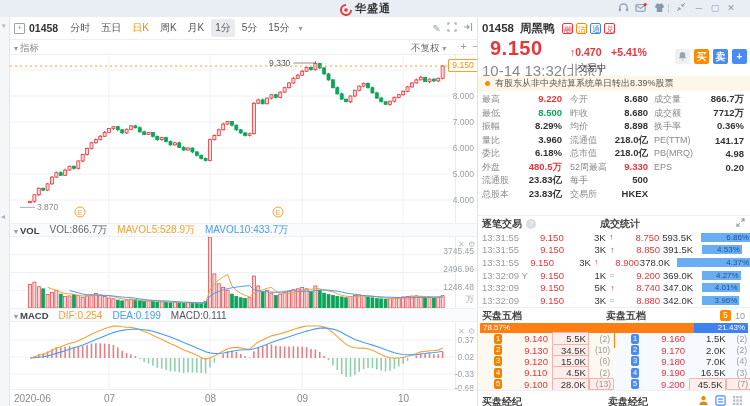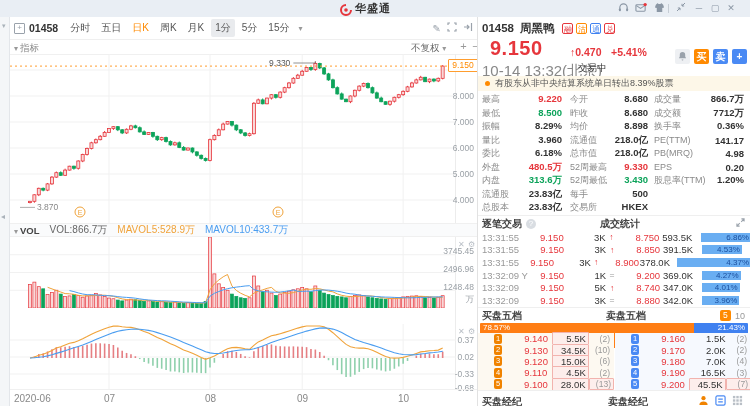--- a/index.html
+++ b/index.html
@@ -519,20 +519,26 @@
       <polyline points="37.6,50.3 42.0,51.9 46.3,53.5 50.7,55.0 55.1,56.6 59.5,56.8 63.9,57.3 68.3,58.3 72.7,58.9 77.1,58.8 81.5,58.7 85.8,58.5 90.2,58.3 94.6,58.2 99.0,58.7 103.4,59.4 107.8,60.7 112.2,61.9 116.6,62.6 121.0,62.8 125.4,63.0 129.8,63.1 134.1,63.2 138.5,63.4 142.9,63.8 147.3,64.3 151.7,64.5 156.1,64.7 160.5,65.1 164.9,65.1 169.3,65.3 173.6,65.6 178.0,65.7 182.4,65.8 186.8,66.0 191.2,66.1 195.6,65.8 200.0,52.7 204.4,46.9 208.8,43.0 213.2,39.8 217.5,37.5 221.9,48.9 226.3,53.4 230.7,56.2 235.1,58.3 239.5,59.9 243.9,56.2 248.3,54.2 252.7,52.9 257.1,51.3 261.4,50.4 265.8,54.3 270.2,55.9 274.6,56.1 279.0,56.3 283.4,55.6 287.8,54.3 292.2,53.0 296.6,52.2 301.0,52.3 305.3,51.5 309.7,51.8 314.1,52.9 318.5,54.1 322.9,54.8 327.3,56.9 331.7,58.3 336.1,59.2 340.5,59.6 344.9,59.6 349.3,59.3 353.6,59.0 358.0,58.8 362.4,59.1 366.8,59.7 371.2,60.5 375.6,61.2 380.0,61.6 384.4,61.6 388.8,61.4 393.1,61.0 397.5,60.5 401.9,60.0 406.3,59.5 410.7,59.3 415.1,59.5 419.5,59.7 423.9,60.1 428.3,60.4 432.7,60.2" fill="none" stroke="#f0a33a" stroke-width="1"></polyline>
       <polyline points="59.5,53.6 63.9,54.6 68.3,55.9 72.7,57.0 77.1,57.7 81.5,57.7 85.8,57.9 90.2,58.3 94.6,58.6 99.0,58.7 103.4,59.0 107.8,59.6 112.2,60.1 116.6,60.4 121.0,60.7 125.4,61.2 129.8,61.9 134.1,62.5 138.5,63.0 142.9,63.3 147.3,63.6 151.7,63.8 156.1,63.9 160.5,64.2 164.9,64.5 169.3,64.8 173.6,65.1 178.0,65.2 182.4,65.4 186.8,65.6 191.2,65.7 195.6,65.7 200.0,59.2 204.4,56.3 208.8,54.5 213.2,52.9 217.5,51.7 221.9,50.8 226.3,50.1 230.7,49.6 235.1,49.0 239.5,48.7 243.9,52.6 248.3,53.8 252.7,54.6 257.1,54.8 261.4,55.1 265.8,55.3 270.2,55.0 274.6,54.5 279.0,53.8 283.4,53.0 287.8,54.3 292.2,54.4 296.6,54.2 301.0,54.3 305.3,53.6 309.7,53.1 314.1,53.0 318.5,53.1 322.9,53.6 327.3,54.2 331.7,55.0 336.1,56.1 340.5,56.8 344.9,57.2 349.3,58.1 353.6,58.6 358.0,59.0 362.4,59.3 366.8,59.6 371.2,59.9 375.6,60.1 380.0,60.2 384.4,60.4 388.8,60.6 393.1,60.7 397.5,60.8 401.9,60.8 406.3,60.6 410.7,60.4 415.1,60.3 419.5,60.1 423.9,60.0 428.3,59.9 432.7,59.8" fill="none" stroke="#4a9df0" stroke-width="1"></polyline>
     </svg>
   <div class="abs paneico" style="left:458px;top:240px">✕</div>
   <div class="abs paneico" style="left:468px;top:240px">⚙</div>
   <div class="abs ylab" style="top:246px">3745.45</div>
   <div class="abs ylab" style="top:264px">2496.96</div>
   <div class="abs ylab" style="top:282px">1248.48</div>
   <div class="abs ylab" style="top:294px">万</div>
 
+  <div class="abs bandhdr" id="macdhdr">
+    <span><span class="caret">▾</span><span class="bandname">MACD</span></span>
+    <span style="color:#f0a33a">DIF:0.254</span>
+    <span style="color:#4a9df0">DEA:0.199</span>
+    <span style="color:#555">MACD:0.111</span>
+  </div>
   <svg class="abs" id="macd-svg" width="446" height="65">
       <line x1="0" y1="16" x2="446" y2="16" stroke="#f1f1f1"></line>
       <line x1="0" y1="33" x2="446" y2="33" stroke="#f1f1f1"></line>
       <line x1="0" y1="50" x2="446" y2="50" stroke="#f1f1f1"></line>
       <line x1="99.02" y1="0" x2="99.02" y2="65" stroke="#f1f1f1"></line>
       <line x1="199.98999999999998" y1="0" x2="199.98999999999998" y2="65" stroke="#f1f1f1"></line>
       <line x1="292.18" y1="0" x2="292.18" y2="65" stroke="#f1f1f1"></line>
       <line x1="393.15" y1="0" x2="393.15" y2="65" stroke="#f1f1f1"></line>
       <line x1="24.39" y1="34" x2="24.39" y2="32.46837606837605" stroke="#e57f83" stroke-width="1.6"></line>
       <line x1="28.78" y1="34" x2="28.78" y2="30.060541067036734" stroke="#e57f83" stroke-width="1.6"></line>
@@ -754,34 +760,20 @@
             <span class="ql">52周最高</span>
             <span class="qv u">9.330</span>
           </div>
           <div class="qcell qc3">
             <span class="ql">EPS</span>
             <span class="qv ">0.20</span>
           </div>
         </div>
         <div class="qrow">
           <div class="qcell qc1">
-            <span class="ql">内盘</span>
-            <span class="qv d">313.6万</span>
-          </div>
-          <div class="qcell qc2">
-            <span class="ql">52周最低</span>
-            <span class="qv d">3.430</span>
-          </div>
-          <div class="qcell qc3">
-            <span class="ql">股息率(TTM)</span>
-            <span class="qv ">1.20%</span>
-          </div>
-        </div>
-        <div class="qrow">
-          <div class="qcell qc1">
             <span class="ql">流通股</span>
             <span class="qv ">23.83亿</span>
           </div>
           <div class="qcell qc2">
             <span class="ql">每手</span>
             <span class="qv ">500</span>
           </div>
           <div class="qcell qc3">
             <span class="ql"></span>
             <span class="qv "></span>

